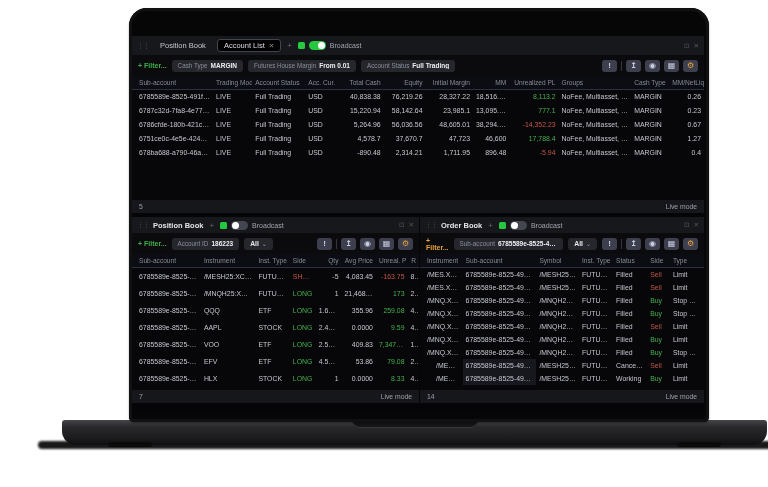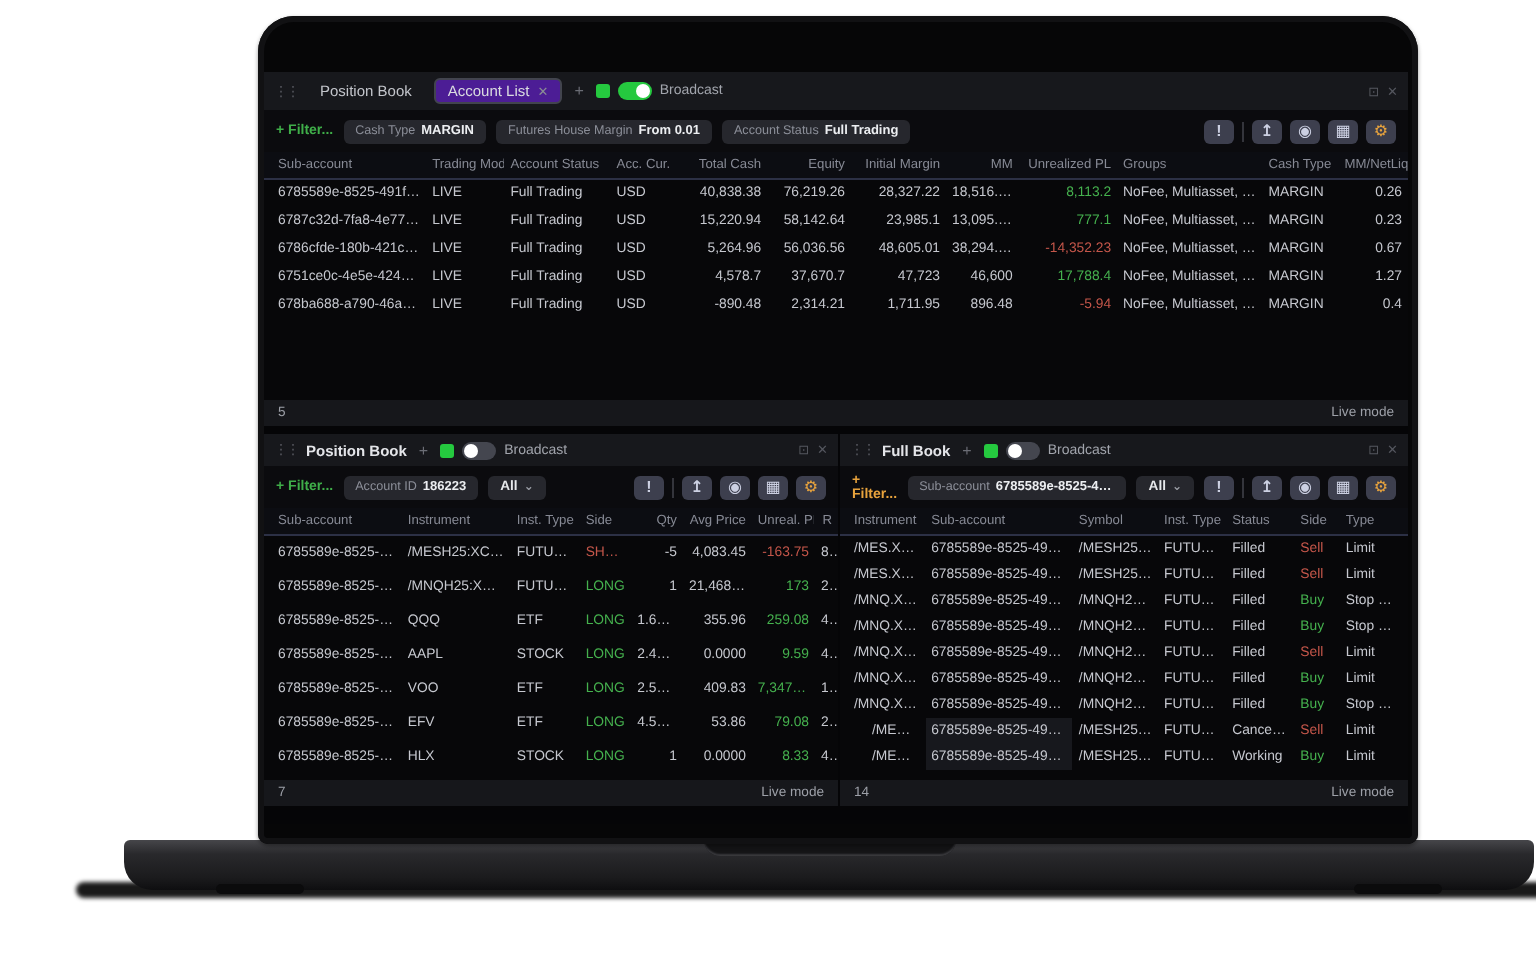--- a/index.html
+++ b/index.html
@@ -28,21 +28,21 @@
   .panel-top { left:0; top:0; width:572px; height:177px; }
   .panel-pos { left:0; top:181px; width:287px; height:186px; }
   .panel-ord { left:288px; top:181px; width:284px; height:186px; }
 
   
   .bar { display:flex; align-items:center; background:#17181c; gap:4px; padding:0 5px; }
   .tabbar { height:19px; }
   .phead { height:16px; }
   .drag { color:#595b63; font-size:7px; letter-spacing:-1px; }
   .tab { font-size:7.5px; color:#c3c5cb; padding:2px 7px; }
-  .tab.active { background:#4c1d95; border:1px solid #42444e; border-radius:3px;
+  .tab.active { background:#000000; border:1px solid #42444e; border-radius:3px;
     color:#dadce0; display:flex; align-items:center; gap:4px; padding:1px 6px; }
   .tab .x { color:#8b8d95; font-size:6.5px; }
   .ptitle { font-size:7.5px; font-weight:bold; color:#e4e5e9; }
   .plus { color:#6b6d75; font-size:8px; padding:0 2px; }
   .bsq { width:7px; height:7px; border-radius:1.5px; background:#25c93f; }
   .toggle { position:relative; width:17px; height:9px; border-radius:5px; }
   .toggle.on { background:#25c93f; } .toggle.off { background:#44464f; }
   .knob { position:absolute; top:1px; width:7px; height:7px; border-radius:50%; background:#fff; }
   .toggle.on .knob { right:1px; } .toggle.off .knob { left:1px; }
   .bcast { font-size:7px; color:#a2a5ad; }
@@ -374,21 +374,21 @@
         </table>
       <div class="status">
         <span>7</span>
         <span>Live mode</span>
       </div>
     </div>
 
     <div class="panel panel-ord">
       <div class="bar phead">
         <span class="drag">⋮⋮</span>
-        <span class="ptitle">Full Book</span>
+        <span class="ptitle">Order Book</span>
         <span class="plus">+</span>
         <span class="bsq"></span>
         <span class="toggle off">
             <span class="knob"></span>
           </span>
         <span class="bcast">Broadcast</span>
         <span class="winctl">
           <span>⊡</span>
           <span>✕</span>
         </span>

